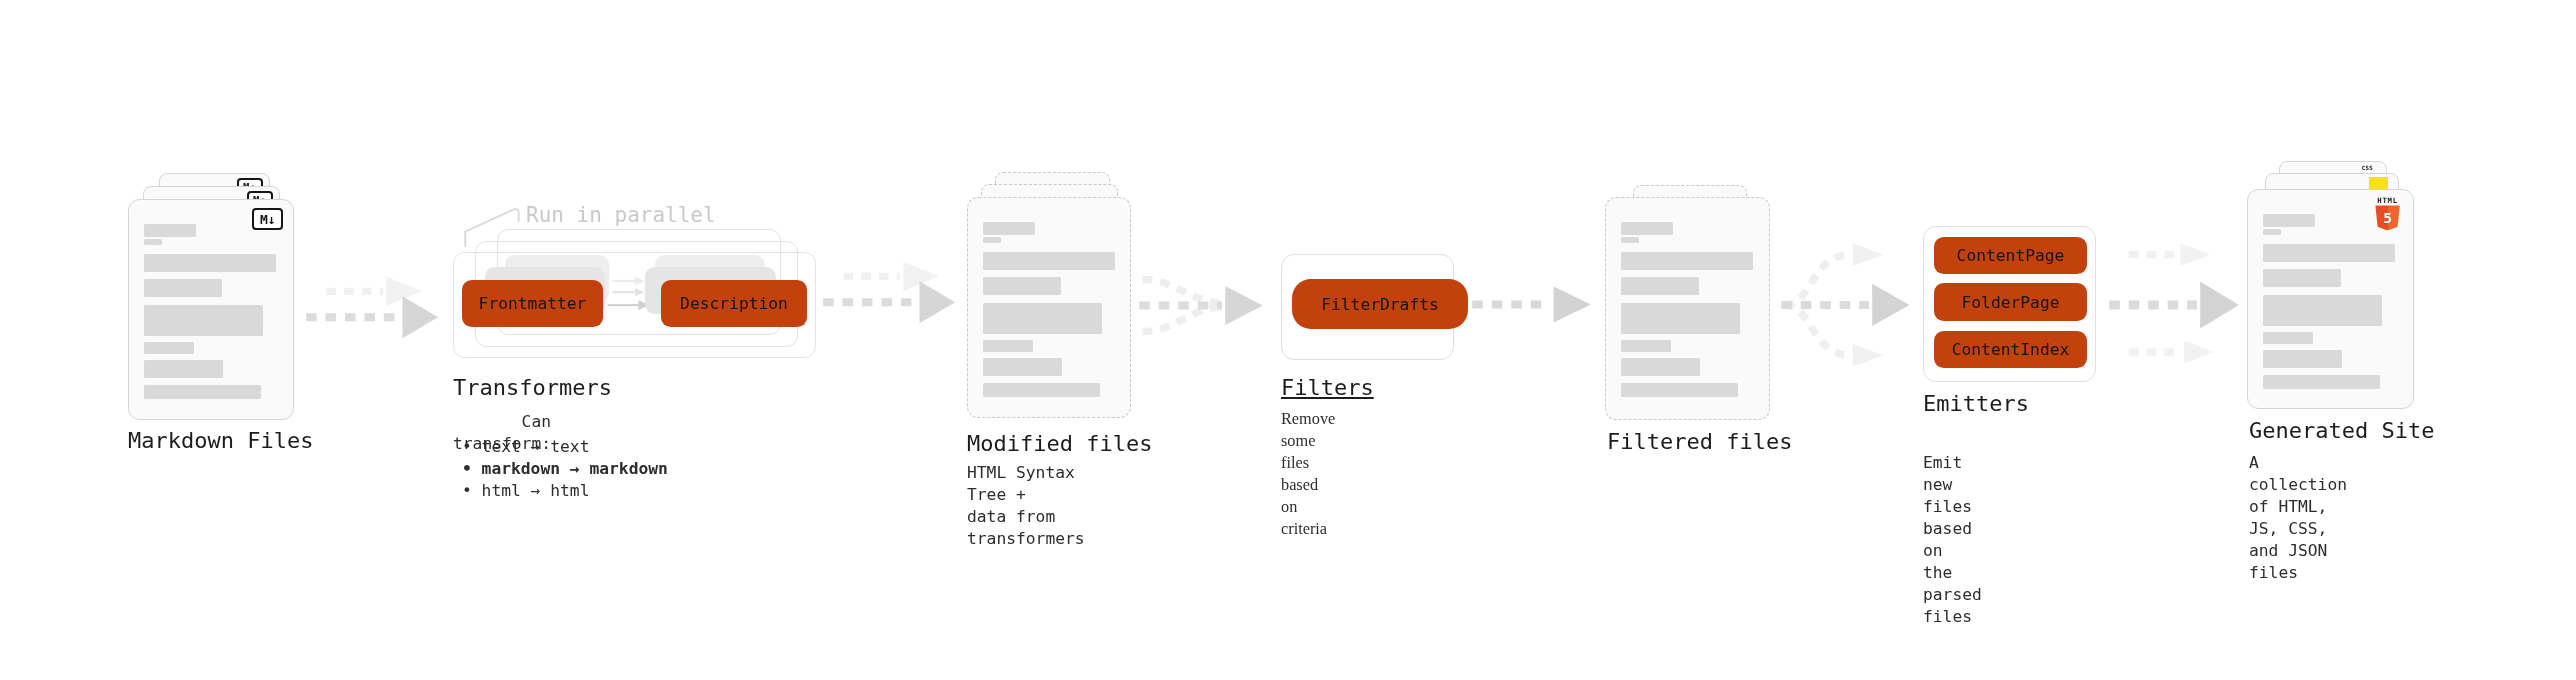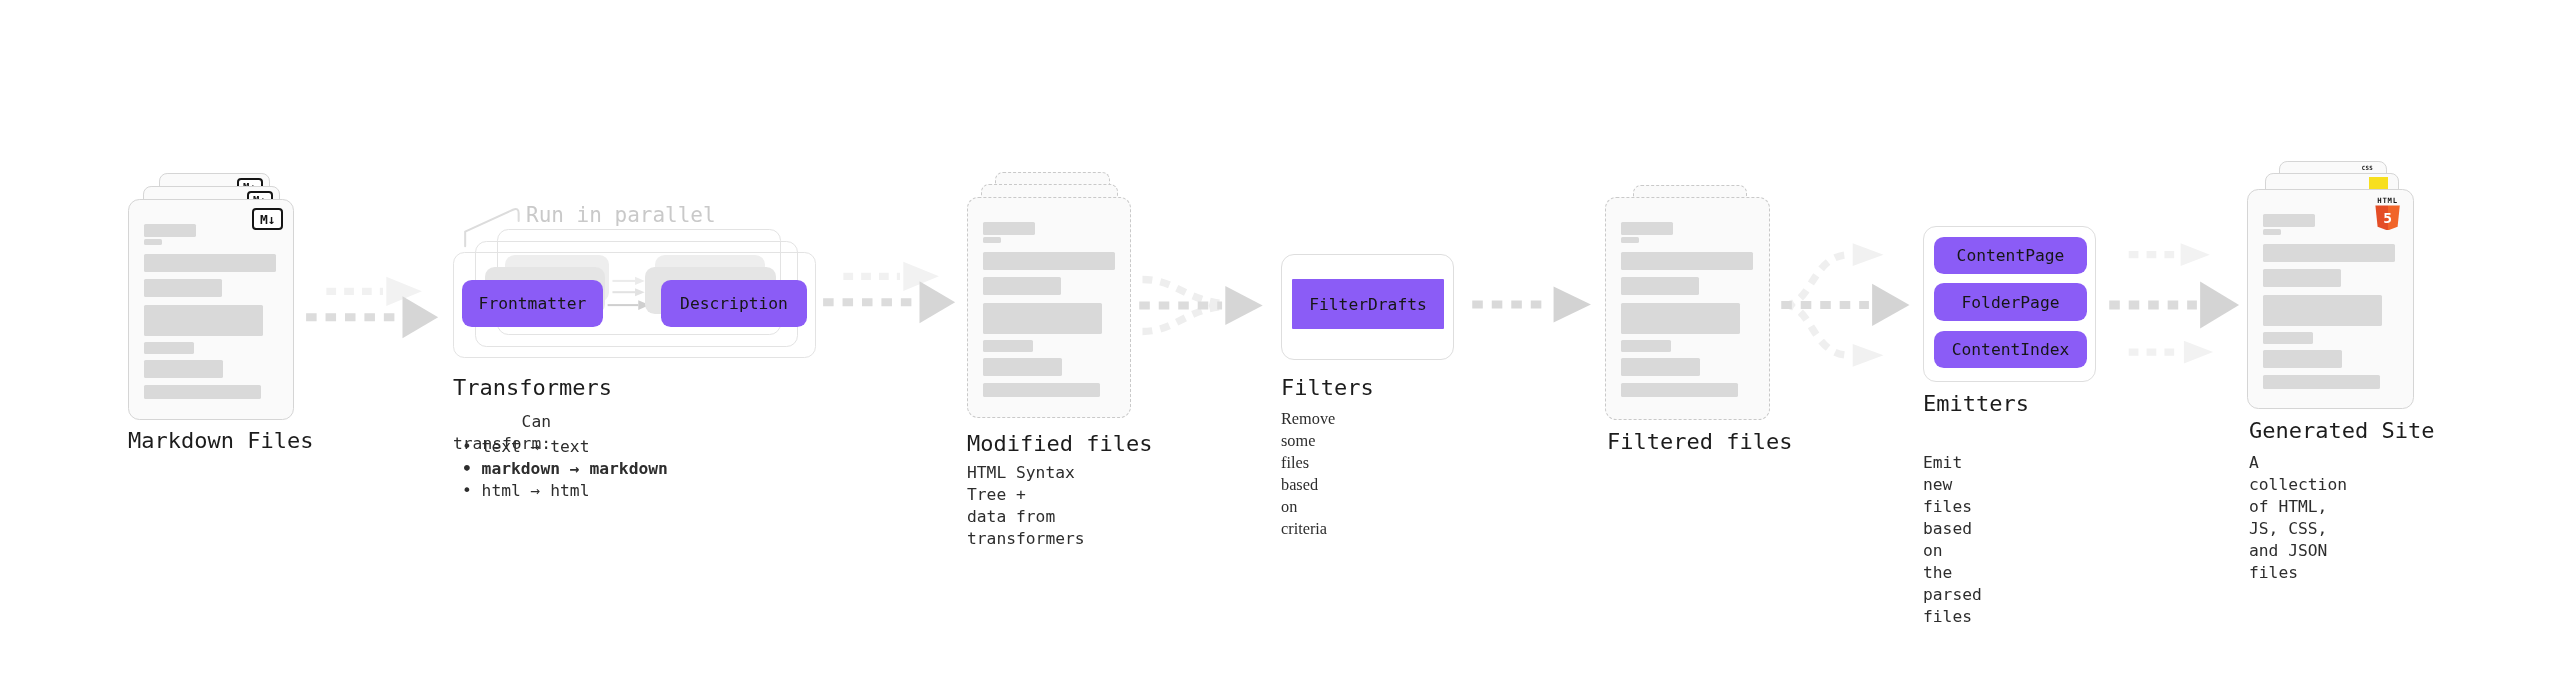--- a/index.html
+++ b/index.html
@@ -27,21 +27,21 @@
 
   
   .node-title{position:absolute;font-size:22px;font-weight:500;color:#1c1c1c;white-space:nowrap;}
   .node-sub{position:absolute;font-size:16.3px;color:#2d2d2d;line-height:22px;white-space:pre-line;}
   .bullet{position:absolute;font-size:16.3px;color:#2d2d2d;white-space:nowrap;}
   .note{position:absolute;font-size:21px;color:#c9c9c9;white-space:nowrap;}
 
   
   .frame{position:absolute;border:1.6px solid #e3e3e3;border-radius:11.4px;box-sizing:border-box;background:transparent;}
   .frame.filled{background:#ffffff;border-color:#dedede;border-radius:13px;}
-  .pill{position:absolute;background:#8b5cf6;border-radius:9.8px;display:flex;align-items:center;justify-content:center;
+  .pill{position:absolute;background:#c2410c;border-radius:9.8px;display:flex;align-items:center;justify-content:center;
         font-size:16.3px;font-weight:500;color:#161616;box-sizing:border-box;white-space:nowrap;}
   .pill.ghost1{background:#e5e5e5;}
   .pill.ghost2{background:#eeeeee;}
 
   
   .md-icon{position:absolute;background:#ffffff;border:2.4px solid #151515;border-radius:4.1px;color:#151515;
            font-weight:bold;display:flex;align-items:center;justify-content:center;box-sizing:border-box;}
   .md-icon.big{width:31px;height:22px;font-size:13px;}
   .md-icon.mini{width:26px;height:18.7px;font-size:10.6px;border-width:2px;}
 
@@ -177,22 +177,22 @@
         <div class="bar bb8"></div>
       </div>
     </div>
     <div class="node-title" style="left:967px;top:431px;">Modified files</div>
     <div class="node-sub" style="left:967px;top:462px;">HTML Syntax Tree +
 data from transformers</div>
   </div>
 
   <div class="abs">
     <div class="frame filled" style="left:1281px;top:254px;width:173px;height:106px;"></div>
-    <div class="pill" style="left:1292px;top:279px;width:152px;height:50px;border-radius:1px;">FilterDrafts</div>
-    <div class="node-title" style="left:1281px;top:375px;">Filters</div>
+    <div class="pill" style="left:1292px;top:279px;width:176px;height:50px;border-radius:19px;">FilterDrafts</div>
+    <div class="node-title" style="left:1281px;top:375px;text-decoration:underline;">Filters</div>
     <div class="node-sub" style="left:1281px;top:408px;font-family:Liberation Serif, serif;">Remove some files based
 on criteria</div>
   </div>
 
   <div class="abs">
     <div class="card dashed small" style="left:1633px;top:185px;width:114px;height:34px;"></div>
     <div class="card dashed" style="left:1605px;top:197px;width:165px;height:223px;">
       <div class="bars">
         <div class="bar bb1"></div>
         <div class="bar bb2"></div>

